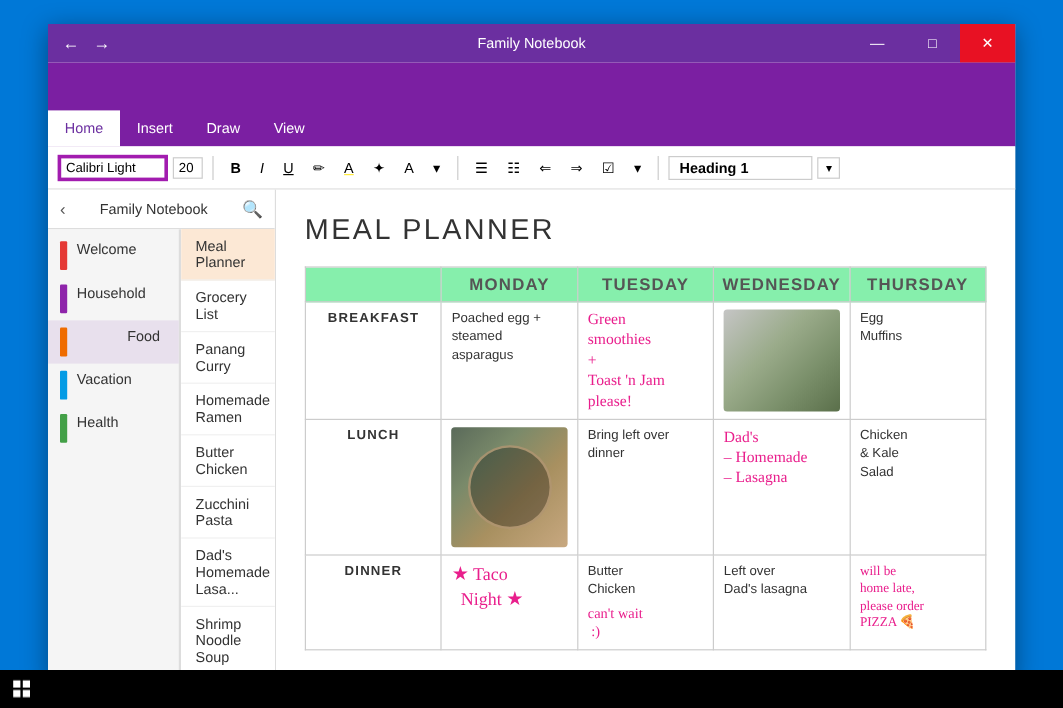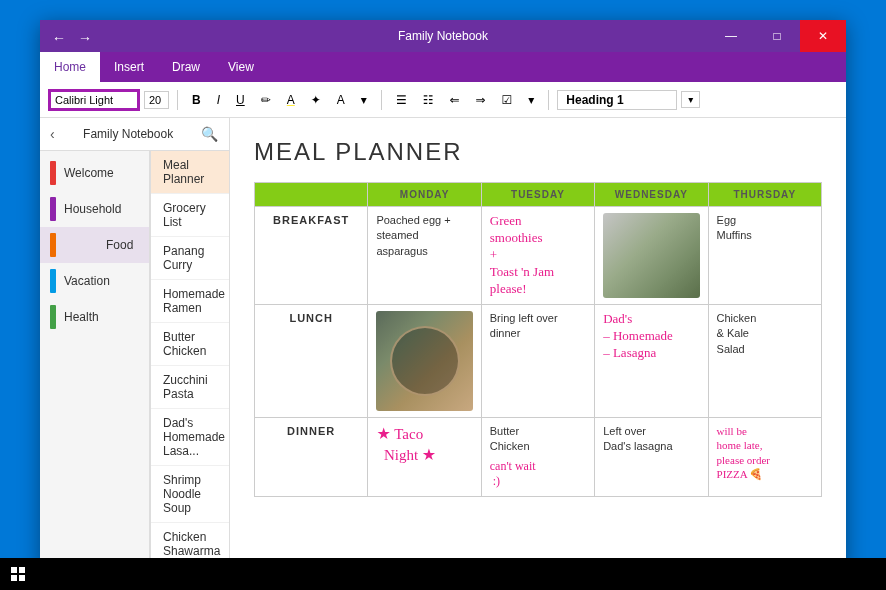--- a/index.html
+++ b/index.html
@@ -98,20 +98,21 @@
     .win-btn:last-child { background: #e81123; }
 
     
     .ribbon {
       background: #7b1fa2;
       padding: 0;
     }
     .ribbon-tabs {
       display: flex;
       height: 30px;
+      margin-top: 40px;
     }
     .ribbon-tab {
       padding: 0 14px;
       color: white;
       font-size: 12px;
       display: flex;
       align-items: center;
       cursor: pointer;
     }
     .ribbon-tab.active {
@@ -206,21 +207,20 @@
       display: flex;
       gap: 8px;
       align-items: center;
     }
 
     .notebook-sections {
       padding-top: 4px;
     }
     .section-item {
       display: flex;
-      align-items: center;
       padding: 6px 10px;
       cursor: pointer;
       font-size: 12px;
       color: #333;
     }
     .section-item.active { background: #e8e0ed; gap: 42px; }
     .section-color {
       width: 6px;
       height: 24px;
       margin-right: 8px;
@@ -264,26 +264,26 @@
       table-layout: fixed;
     }
     .meal-table th, .meal-table td {
       border: 1px solid #ccc;
       padding: 6px 8px;
       vertical-align: top;
       font-size: 11px;
     }
     .meal-table th {
       text-align: center;
-      font-size: 10px;
+      font-size: 14px;
       font-weight: 600;
       letter-spacing: 1px;
       color: #555;
       padding: 6px;
-      background: #84cc16;
+      background: #86efac;
     }
     .row-label {
       font-size: 10px;
       font-weight: 700;
       letter-spacing: 1px;
       color: #444;
       text-align: center;
       vertical-align: middle;
       width: 60px;
     }

